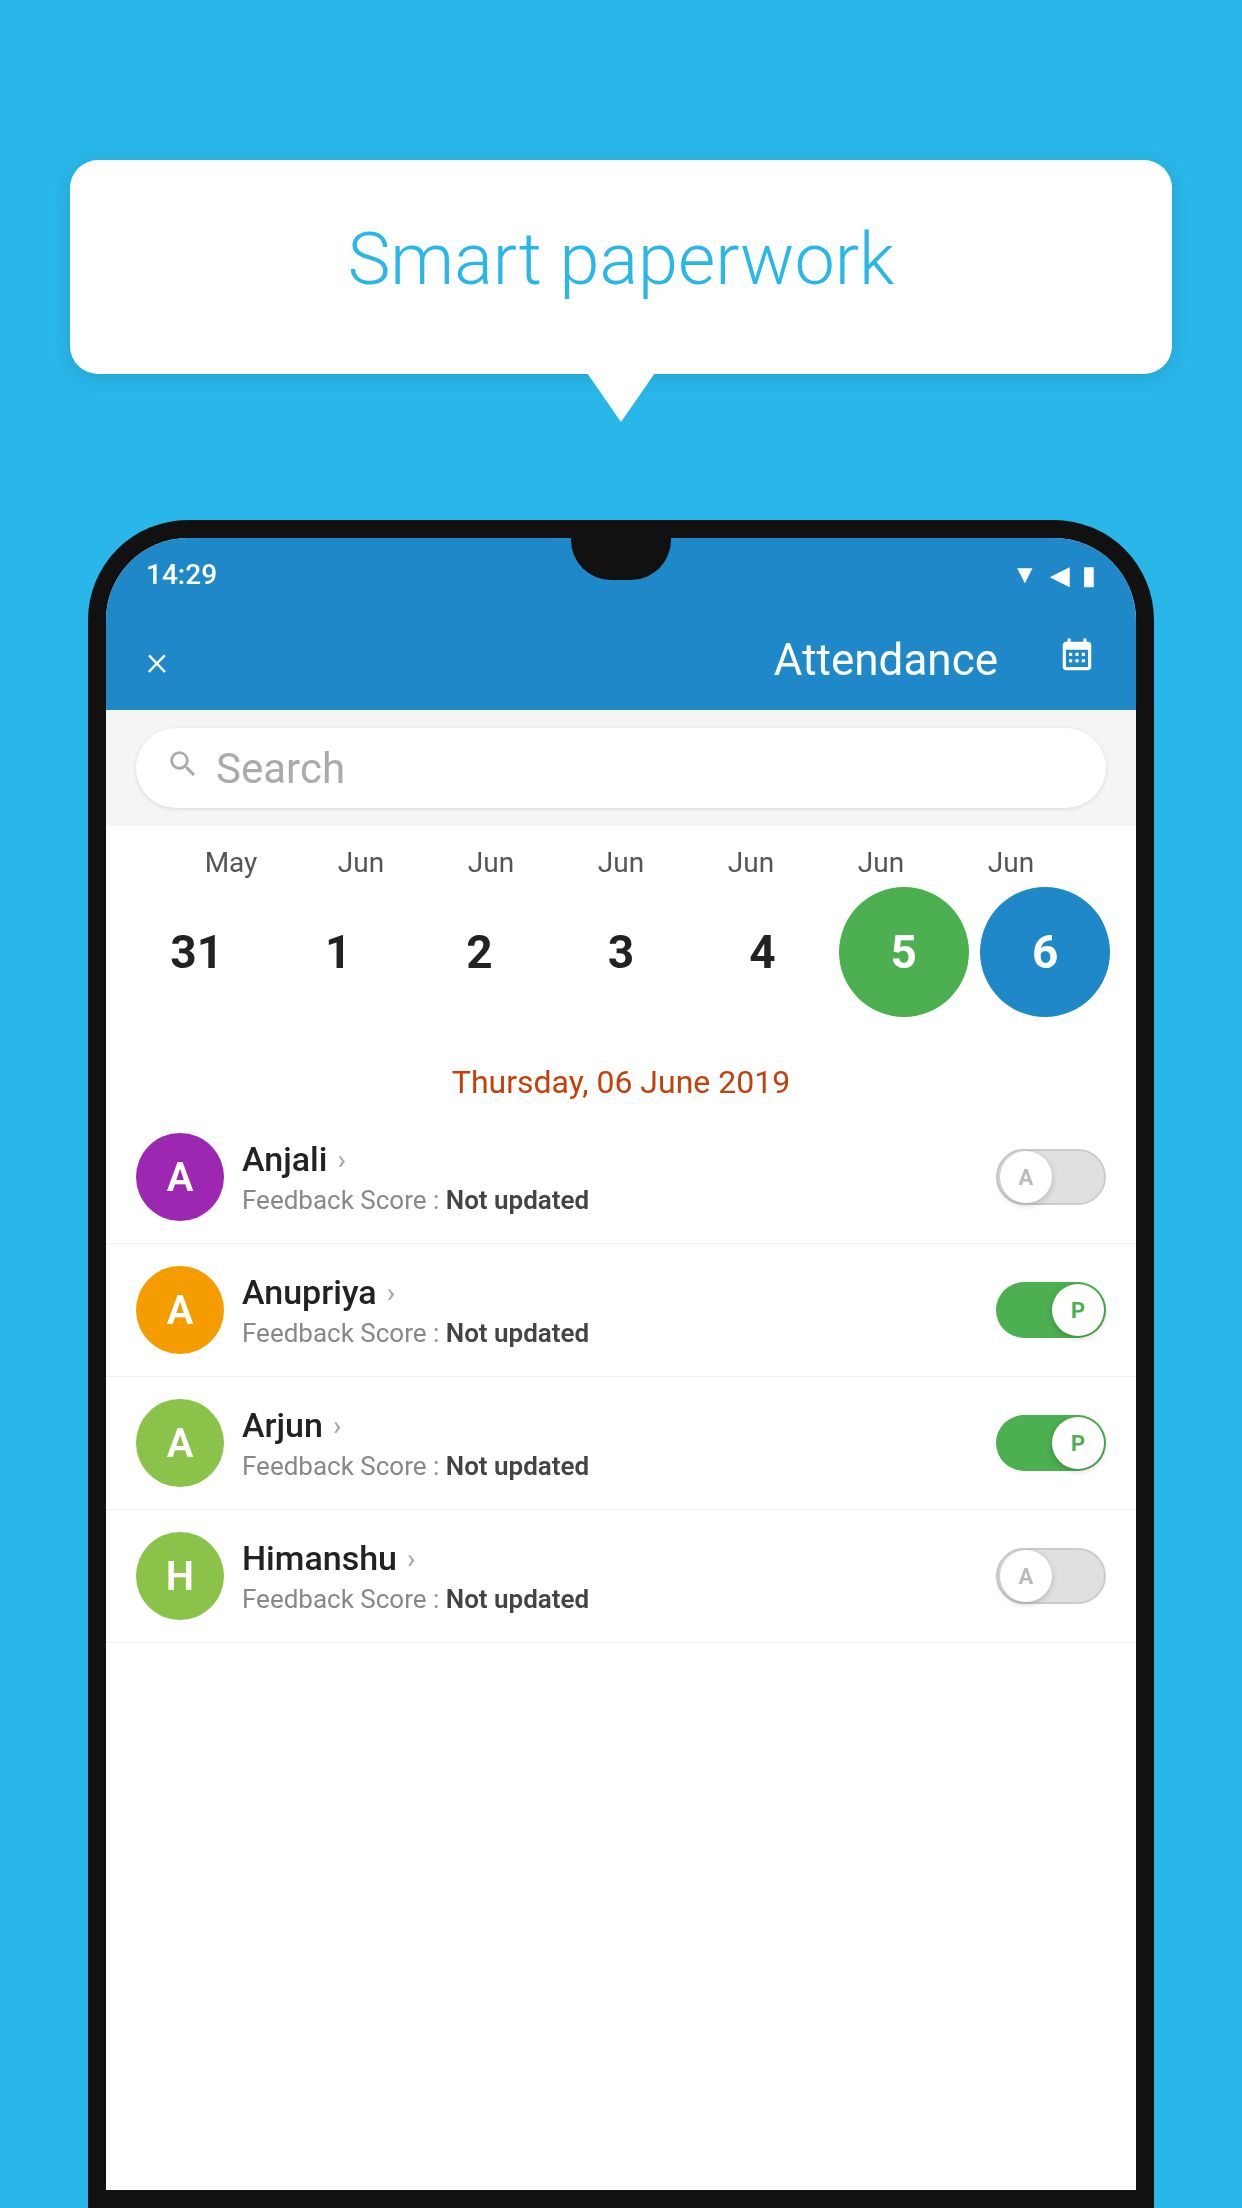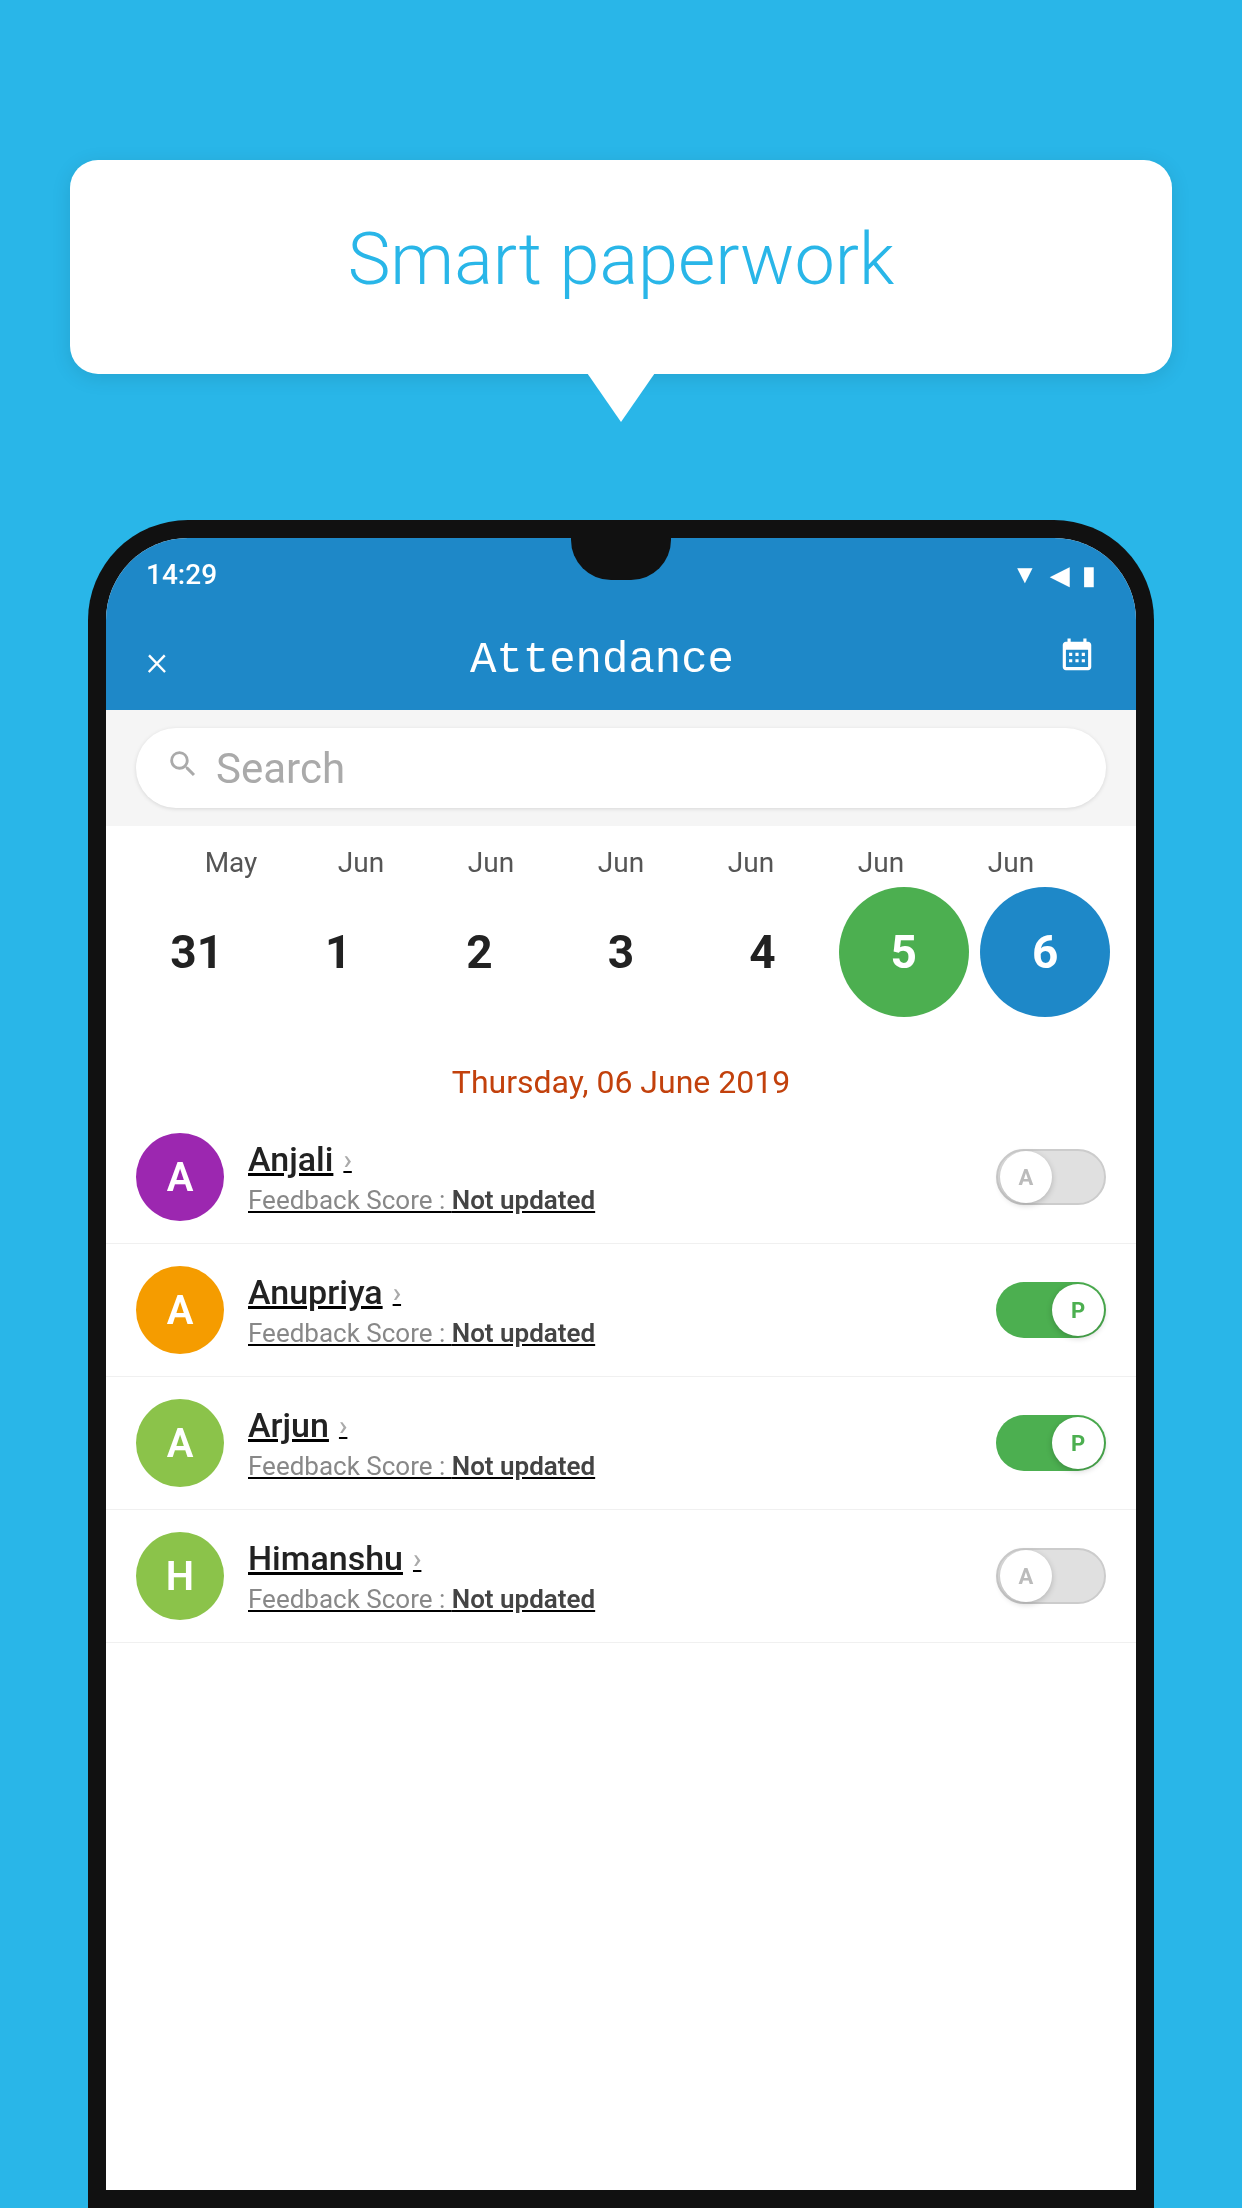--- a/index.html
+++ b/index.html
@@ -116,23 +116,22 @@
       font-size: 42px;
       font-weight: 300;
       cursor: pointer;
       width: 60px;
     }
     .header-title {
       color: white;
       font-size: 44px;
       font-weight: 400;
       flex: 1;
-      text-align: center;
+      text-align: right;
       margin-right: 60px;
-      font-family: Liberation Mono, monospace;
     }
     .header-calendar {
       color: white;
       font-size: 38px;
     }
 
     
     .search-container {
       background: #F5F5F5;
       padding: 18px 30px;
@@ -255,22 +254,21 @@
       display: flex;
       align-items: center;
       justify-content: center;
       font-size: 40px;
       font-weight: 600;
       color: white;
       flex-shrink: 0;
     }
     .student-info {
       flex: 1;
-      margin-left: 24px;
-      text-decoration: underline;
+      margin-left: 18px;
     }
     .student-name {
       font-size: 34px;
       font-weight: 500;
       color: #222;
       display: flex;
       align-items: center;
       gap: 10px;
     }
     .student-name .chevron {

